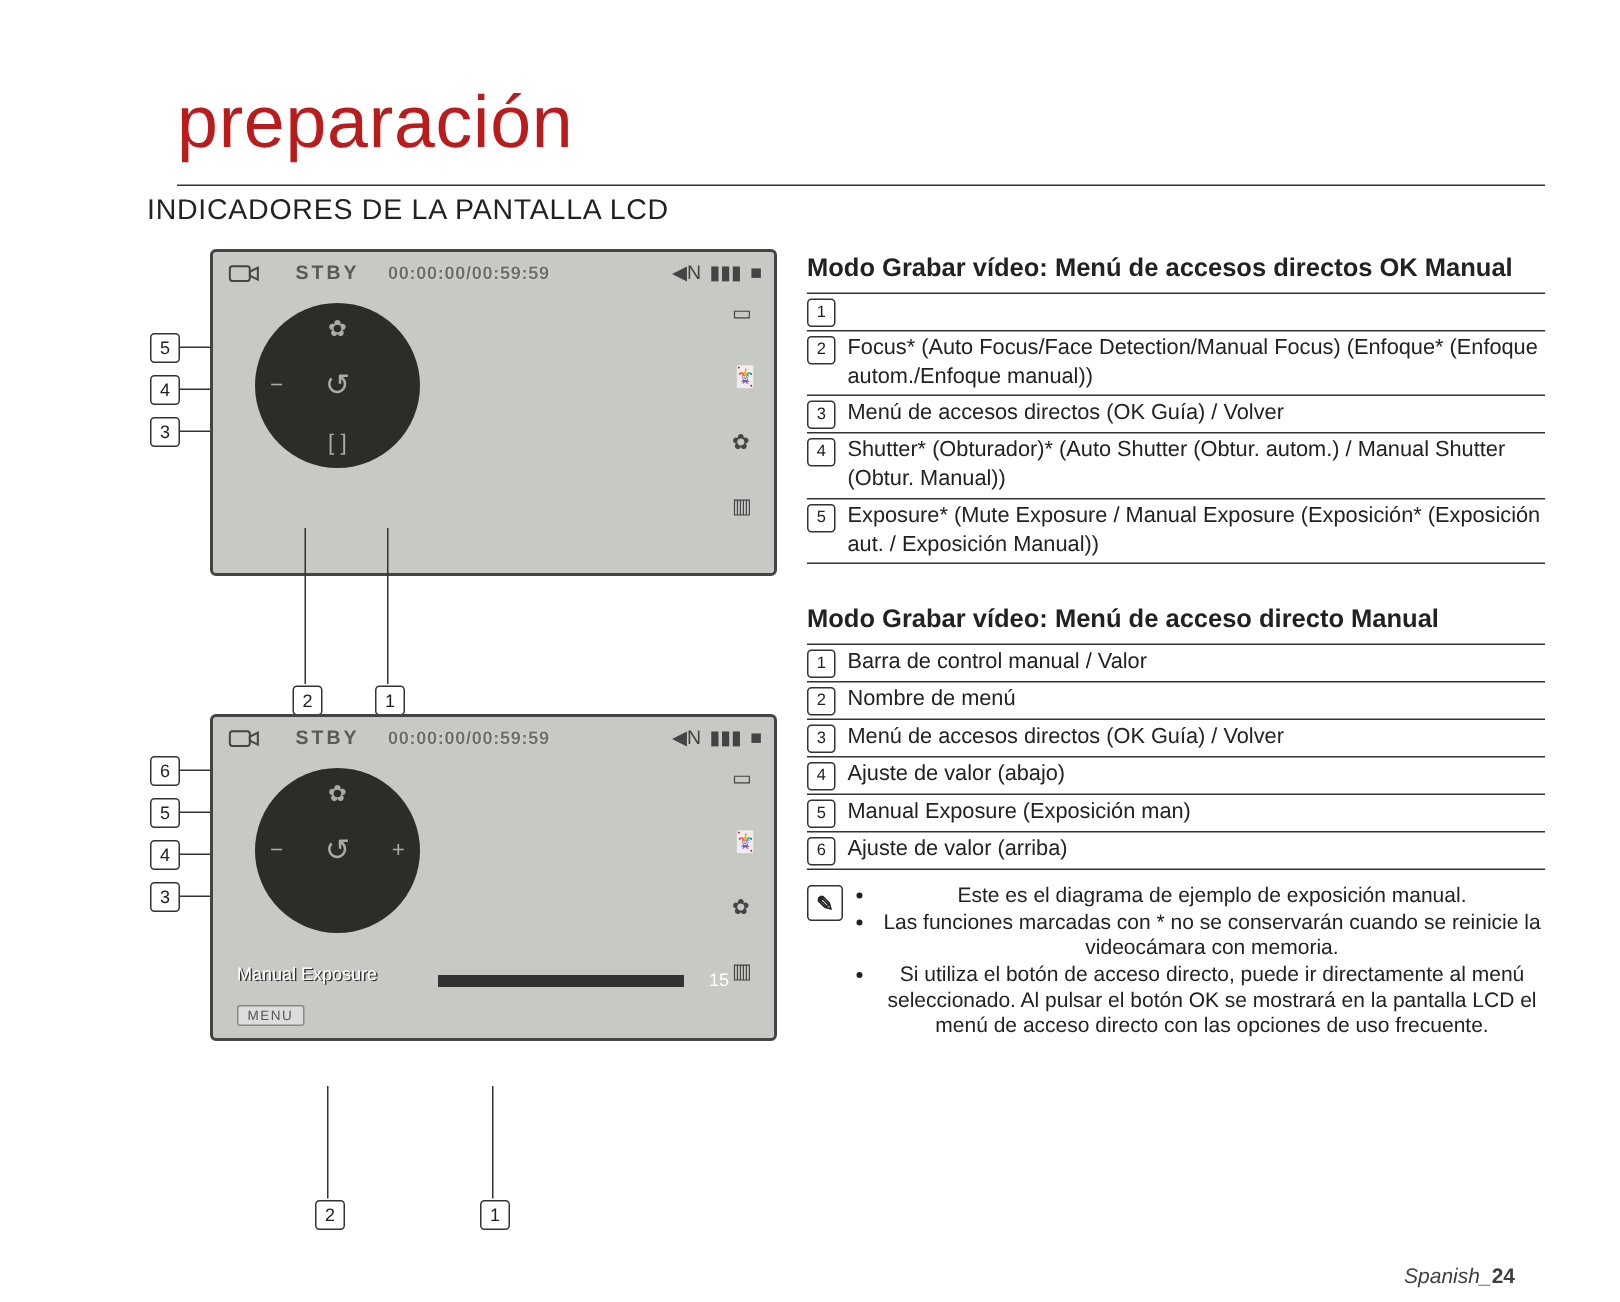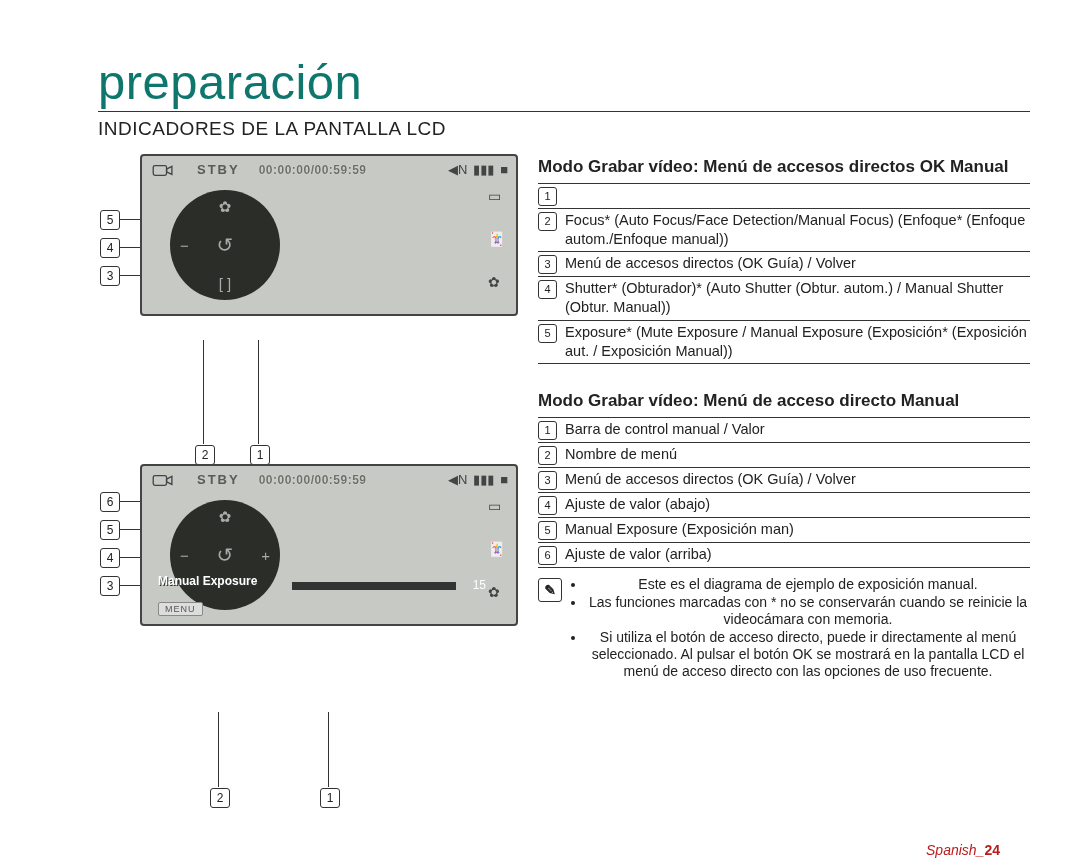--- a/index.html
+++ b/index.html
@@ -1,57 +1,57 @@
 <!DOCTYPE html>
 <html><head>
 <meta charset="utf-8">
 <style>
   html,body{margin:0;padding:0;background:#fff;font-family:Helvetica,Arial,sans-serif;color:#222;}
   .page{width:1080px;height:868px;margin:0 auto;box-sizing:border-box;padding:58px 50px 0 50px;position:relative;}
-  .page-title{font-size:49px;font-weight:300;letter-spacing:.5px;color:#0f766e;margin:0 0 2px 48px;border-bottom:1px solid #333;padding-bottom:4px;line-height:1;}
+  .page-title{font-size:49px;font-weight:300;letter-spacing:.5px;color:#b91c1c;margin:0 0 2px 68px;border-bottom:1px solid #333;padding-bottom:16px;line-height:1;}
   .section-title{font-size:19px;font-weight:normal;letter-spacing:.5px;margin:6px 0 0 48px;}
   .content{display:flex;margin-top:0;}
   .left-col{width:480px;padding-top:14px;flex-shrink:0;}
   .right-col{flex:1;padding-left:8px;}
   .screen-group{position:relative;margin-left:50px;margin-bottom:12px;}
-  .screen{width:378px;height:162px;background:#c6c9c4;border:2px solid #444;border-radius:4px;box-sizing:border-box;position:relative;margin-left:40px;overflow:hidden;}
+  .screen{width:378px;height:218px;background:#c6c9c4;border:2px solid #444;border-radius:4px;box-sizing:border-box;position:relative;margin-left:40px;overflow:hidden;}
   .topbar{position:absolute;top:6px;left:55px;right:8px;font-size:13px;font-weight:bold;color:#595b56;font-family:Arial,Helvetica,sans-serif;}
   .stby{letter-spacing:2px;display:inline-block;min-width:52px;}
   .time{letter-spacing:.5px;display:inline-block;margin-left:6px;color:#6c6e68;font-size:12px;text-shadow:0 0 1px #fff;}
   .status-icons{position:absolute;right:8px;top:6px;font-size:13px;color:#444;}
   .status-icons span{display:inline-block;margin-left:2px;}
   .camera-ico{position:absolute;left:10px;top:6px;width:22px;height:16px;}
   .camera-ico svg{width:22px;height:16px;}
   .wheel{position:absolute;width:110px;height:110px;background:#2b2d28;border-radius:50%;top:34px;left:28px;}
   .wheel .up,.wheel .down,.wheel .left,.wheel .right,.wheel .center{position:absolute;color:#aaa;font-size:15px;}
   .wheel .up{top:8px;left:50%;transform:translateX(-50%);}
   .wheel .down{bottom:8px;left:50%;transform:translateX(-50%);}
   .wheel .left{left:10px;top:50%;transform:translateY(-50%);}
   .wheel .right{right:10px;top:50%;transform:translateY(-50%);}
   .wheel .center{top:50%;left:50%;transform:translate(-50%,-50%);font-size:20px;}
   .right-icons{position:absolute;right:8px;top:32px;width:20px;display:flex;flex-direction:column;gap:27px;color:#444;font-size:14px;}
-  .manual-label{position:absolute;bottom:36px;left:16px;font-size:12px;color:#fff;text-shadow:1px 1px 0 #333;font-weight:bold;}
+  .manual-label{position:absolute;bottom:36px;left:16px;font-size:12px;color:#fff;text-shadow:1px 1px 0 #333;font-weight:normal;}
   .val-bar{position:absolute;bottom:34px;left:150px;right:60px;height:8px;background:#333;}
   .val-num{position:absolute;bottom:32px;right:30px;font-size:12px;color:#fff;margin-left:20px;}
   .menu-btn{position:absolute;bottom:8px;left:16px;font-size:9px;letter-spacing:1px;color:#555;border:1px solid #888;padding:1px 6px;border-radius:2px;background:#ddd;}
   
   .callouts{position:absolute;left:0;top:0;width:40px;}
   .callouts .num,.bottom-callouts .num{width:18px;height:18px;border:1.5px solid #333;border-radius:3px;font-size:12px;text-align:center;line-height:18px;font-family:Arial,sans-serif;background:#fff;position:absolute;}
   .lead{position:absolute;border-top:1px solid #333;}
   .bottom-callouts{position:absolute;left:40px;bottom:-26px;height:30px;}
   
   .subhead{font-weight:bold;font-size:17px;margin:16px 0 6px 0;line-height:1.3;font-family:Arial,Helvetica,sans-serif;}
   .item-row{display:flex;align-items:flex-start;font-size:14.5px;line-height:1.32;padding:2px 0;border-bottom:1px solid #333;font-family:Arial,Helvetica,sans-serif;}
   .item-row:last-child{border-bottom:1px solid #333;}
   .badge{flex-shrink:0;width:17px;height:17px;border:1.3px solid #333;border-radius:3px;text-align:center;line-height:17px;font-size:11px;margin:1px 8px 0 0;}
   .notes-box{display:flex;margin-top:8px;font-size:14px;line-height:1.22;font-family:Arial,Helvetica,sans-serif;}
   .notes-ico{width:22px;height:22px;border:1.3px solid #333;border-radius:3px;margin-right:10px;margin-top:2px;text-align:center;line-height:22px;flex-shrink:0;font-weight:bold;}
   .notes-box ul{margin:0;padding:0 0 0 14px;text-align:center;}
   .notes-box li{margin-bottom:1px;}
-  .pg{position:absolute;right:80px;bottom:10px;font-size:14px;font-style:italic;color:#b91c1c;}
+  .pg{position:absolute;right:70px;bottom:10px;font-size:14px;font-style:italic;color:#404040;}
   .pg b{font-style:normal;font-weight:bold;}
   hr.divider{border:none;border-top:1px solid #333;margin:-1px 0 0 0;}
 </style>
 </head>
 <body>
 
 <div class="page">
   <h1 class="page-title">preparación</h1>
   <h2 class="section-title">INDICADORES DE LA PANTALLA LCD</h2>
 

